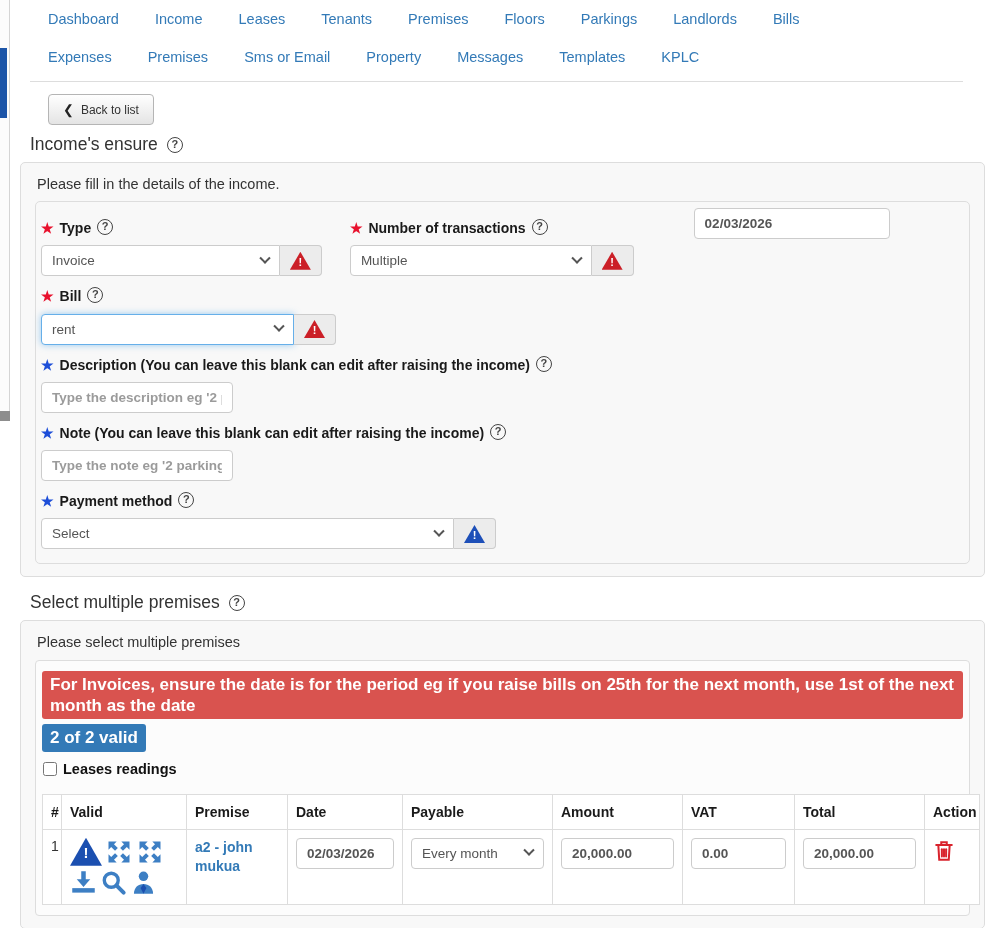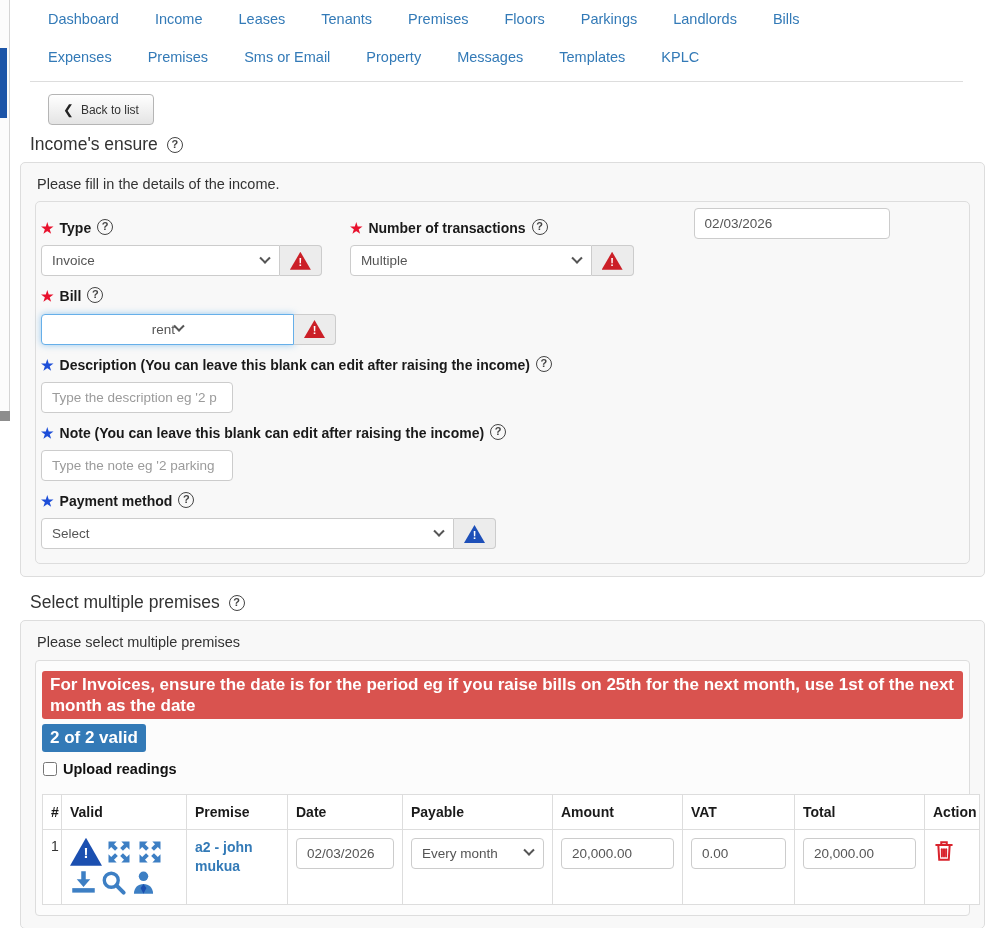--- a/index.html
+++ b/index.html
@@ -61,24 +61,24 @@
   .chev { width:8px; height:8px; border-right:2px solid #555; border-bottom:2px solid #555;
     transform:rotate(45deg) translate(-2px,-2px); flex:0 0 auto; }
   .grp-main { border-radius:4px 0 0 4px; flex:1 1 auto; }
   .addon { width:42px; background:#ececec; border:1px solid #ccc; border-left:none;
     border-radius:0 4px 4px 0; display:flex; align-items:center; justify-content:center; cursor:pointer; }
   .tri { position:relative; width:21px; height:18px; clip-path:polygon(50% 0,100% 100%,0 100%); }
   .tri::after { content:"!"; position:absolute; left:0; right:0; top:3px; text-align:center;
     color:#fff; font-size:11px; font-weight:bold; line-height:14px; }
   .tri.red { background:#cb1f27; }
   .tri.blue { background:#1d4fb8; }
-  .focus-blue { border-color:#66afe9 !important; box-shadow:0 0 7px rgba(102,175,233,.65);justify-content:center; }
+  .focus-blue { border-color:#66afe9 !important; box-shadow:0 0 7px rgba(102,175,233,.65); }
 
   input.txt { height:31px; background:#fff; border:1px solid #ccc; border-radius:4px;
-    color:#555; font-size:13.5px; padding:0 10px; outline:none; font-family:inherit; }
+    color:#555; font-size:13.5px; padding:0 10px; outline:none; font-family:inherit;font-weight:bold; }
   input.txt::placeholder { color:#9b9b9b; }
 
   
   .inner-box { border:1px solid #ddd; border-radius:4px; background:#fcfcfc; margin-top:10px;
     padding:10px 6px; min-height:230px; }
   .badge { display:inline-block; color:#fff; font-weight:bold; font-size:17px;
     padding:4px 8px 3px; border-radius:3px; line-height:1.2; }
   .badge.red { background:#d9534f; }
   .badge.blue { background:#337ab7; margin-top:5px; }
   .chk-row { display:flex; align-items:center; gap:6px; margin:9px 0 0 1px; }
@@ -253,21 +253,21 @@
 </h1>
 
 <div class="well">
   <div class="well-intro">Please select multiple premises</div>
 
   <div class="inner-box">
     <span class="badge red">For Invoices, ensure the date is for the period eg if you raise bills on 25th for the next month, use 1st of the next month as the date</span><br>
     <span class="badge blue">2 of 2 valid</span>
     <div class="chk-row">
       <input type="checkbox" style="">
-      <label>Upload readings</label>
+      <label>Leases readings</label>
     </div>
 
     <table class="premises">
       <colgroup>
         <col class="c-num">
           <col class="c-valid">
           <col class="c-prem">
           <col class="c-date">
           <col class="c-pay">
         <col class="c-amt">

